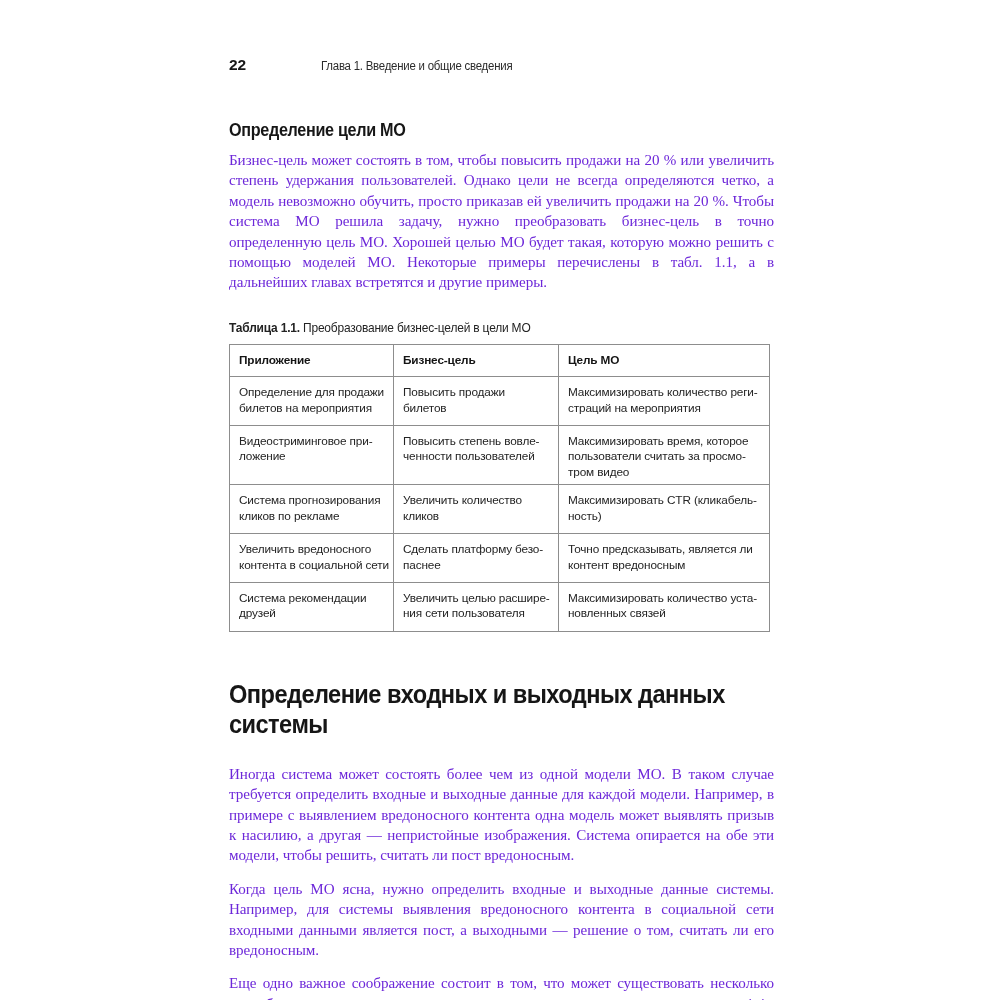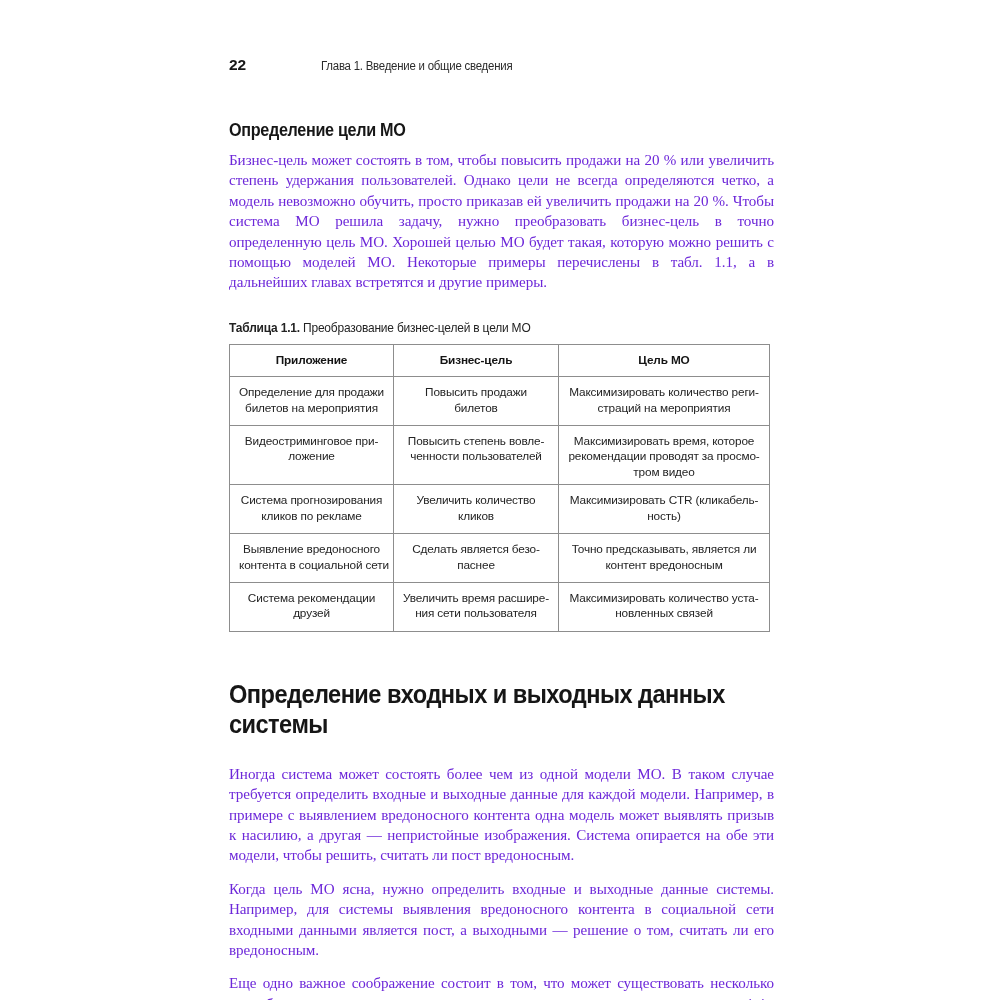--- a/index.html
+++ b/index.html
@@ -121,21 +121,21 @@
     width: 540px;
     table-layout: fixed;
     font-family: "Liberation Sans", "DejaVu Sans", sans-serif;
     font-size: 11.8px;
     color: #242424;
   }
   table.tbl td, table.tbl th {
     border: 1px solid #8d8d8d;
     padding: 8px 9px 9px 9px;
     vertical-align: top;
-    text-align: center;
+    text-align: left;
     line-height: 15.4px;
     letter-spacing: -0.15px;
   }
   table.tbl th {
     font-weight: bold;
     color: #141414;
     padding-top: 8px;
     padding-bottom: 8px;
   }
   table.tbl col.c1 { width: 164px; }
@@ -199,59 +199,59 @@
           <td>
             <span class="cellline">Видеостриминговое при-</span>
             <span class="cellline">ложение</span>
           </td>
           <td>
             <span class="cellline">Повысить степень вовле-</span>
             <span class="cellline">ченности пользователей</span>
           </td>
           <td>
             <span class="cellline">Максимизировать время, которое</span>
-            <span class="cellline">рекомендации проводят за просмо-</span>
+            <span class="cellline">пользователи считать за просмо-</span>
             <span class="cellline">тром видео</span>
           </td>
         </tr>
         <tr>
           <td>
             <span class="cellline">Система прогнозирования</span>
             <span class="cellline">кликов по рекламе</span>
           </td>
           <td>
             <span class="cellline">Увеличить количество</span>
             <span class="cellline">кликов</span>
           </td>
           <td>
             <span class="cellline">Максимизировать CTR (кликабель-</span>
             <span class="cellline">ность)</span>
           </td>
         </tr>
         <tr>
           <td>
-            <span class="cellline">Выявление вредоносного</span>
+            <span class="cellline">Увеличить вредоносного</span>
             <span class="cellline">контента в социальной сети</span>
           </td>
           <td>
-            <span class="cellline">Сделать является безо-</span>
+            <span class="cellline">Сделать платформу безо-</span>
             <span class="cellline">паснее</span>
           </td>
           <td>
             <span class="cellline">Точно предсказывать, является ли</span>
             <span class="cellline">контент вредоносным</span>
           </td>
         </tr>
         <tr>
           <td>
             <span class="cellline">Система рекомендации</span>
             <span class="cellline">друзей</span>
           </td>
           <td>
-            <span class="cellline">Увеличить время расшире-</span>
+            <span class="cellline">Увеличить целью расшире-</span>
             <span class="cellline">ния сети пользователя</span>
           </td>
           <td>
             <span class="cellline">Максимизировать количество уста-</span>
             <span class="cellline">новленных связей</span>
           </td>
         </tr>
       </tbody>
     </table>
 

